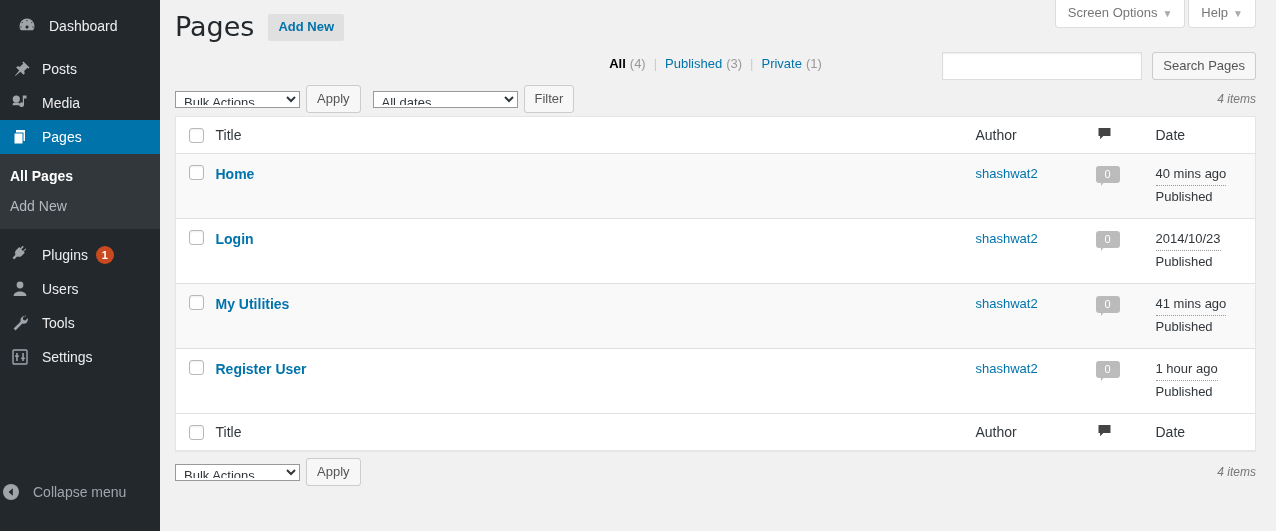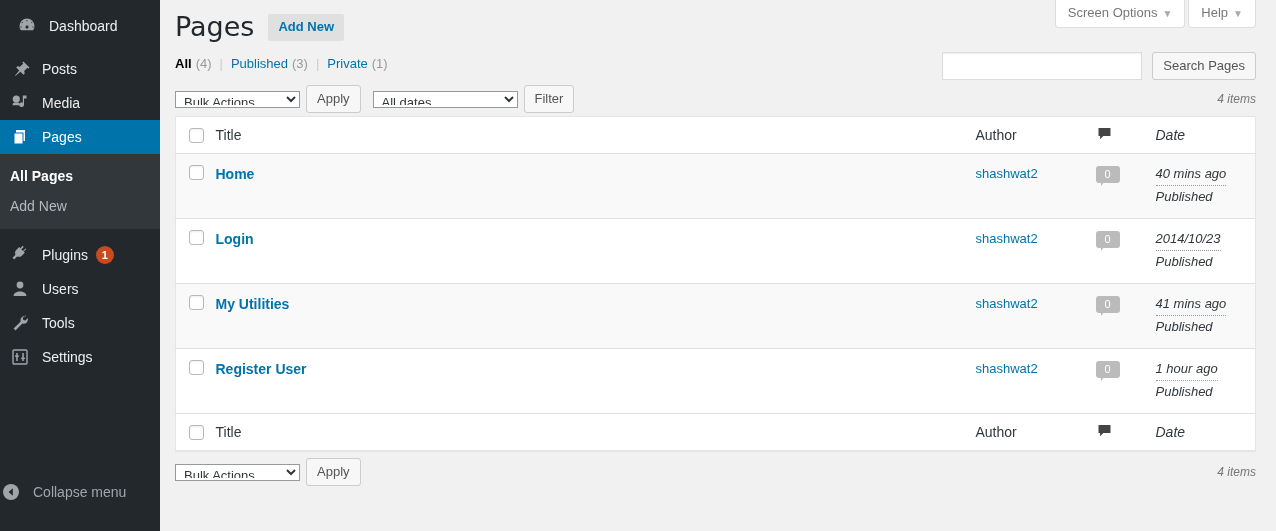--- a/index.html
+++ b/index.html
@@ -145,20 +145,21 @@
   
   ul.subsubsub {
     list-style: none;
     margin: 4px 0 0 0;
     padding: 0;
     font-size: 13px;
     color: #666;
     display: flex;
     align-items: center;
     height: 26px;
+    justify-content: center;
   }
   ul.subsubsub li { display: flex; align-items: center; }
   ul.subsubsub a { color: #0073aa; text-decoration: none; cursor: pointer; }
   ul.subsubsub a.current { color: #000; font-weight: 600; }
   ul.subsubsub .count { color: #999; margin-left: 4px; }
   ul.subsubsub .divider { color: #ccc; margin: 0 8px; }
 
   
   .search-box {
     position: absolute; right: 20px; top: 52px;
@@ -252,21 +253,21 @@
   }
   tbody tr { background: #fff; }
   tbody tr.alternate { background: #f9f9f9; }
   tbody tr td { border-top: 1px solid #e1e1e1; }
   tbody tr:first-child td { border-top: none; }
 
   th.col-cb, td.col-cb { width: 30px; padding-left: 13px !important; padding-right: 0 !important; }
   th.col-title, td.col-title { width: auto; }
   th.col-author, td.col-author { width: 120px; }
   th.col-comments, td.col-comments { width: 60px; }
-  th.col-date, td.col-date { width: 110px; font-style: italic; }
+  th.col-date, td.col-date { width: 110px; }
 
   input[type=checkbox].wp-cb {
     -webkit-appearance: none;
     appearance: none;
     width: 15px; height: 15px;
     border: 1px solid #b4b9be;
     background: #fff;
     border-radius: 3px;
     margin: 0;
     vertical-align: middle;

